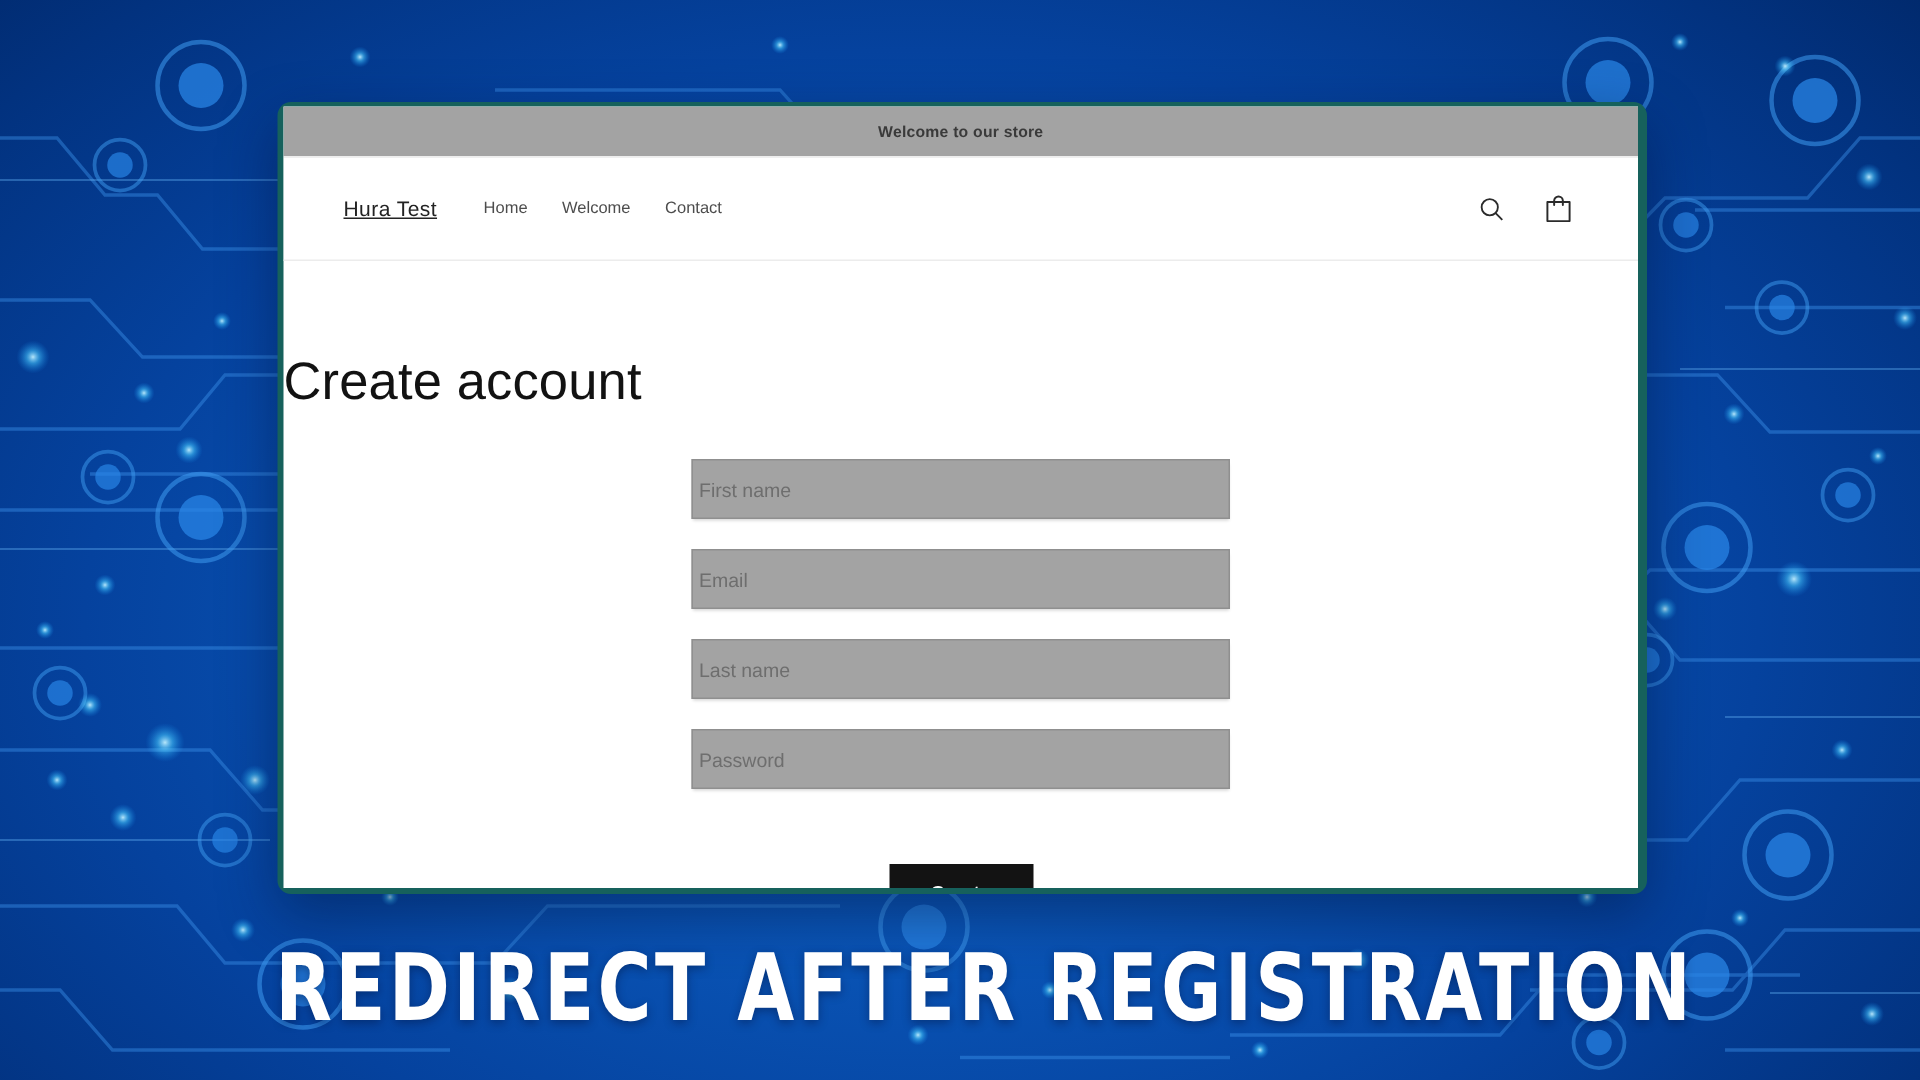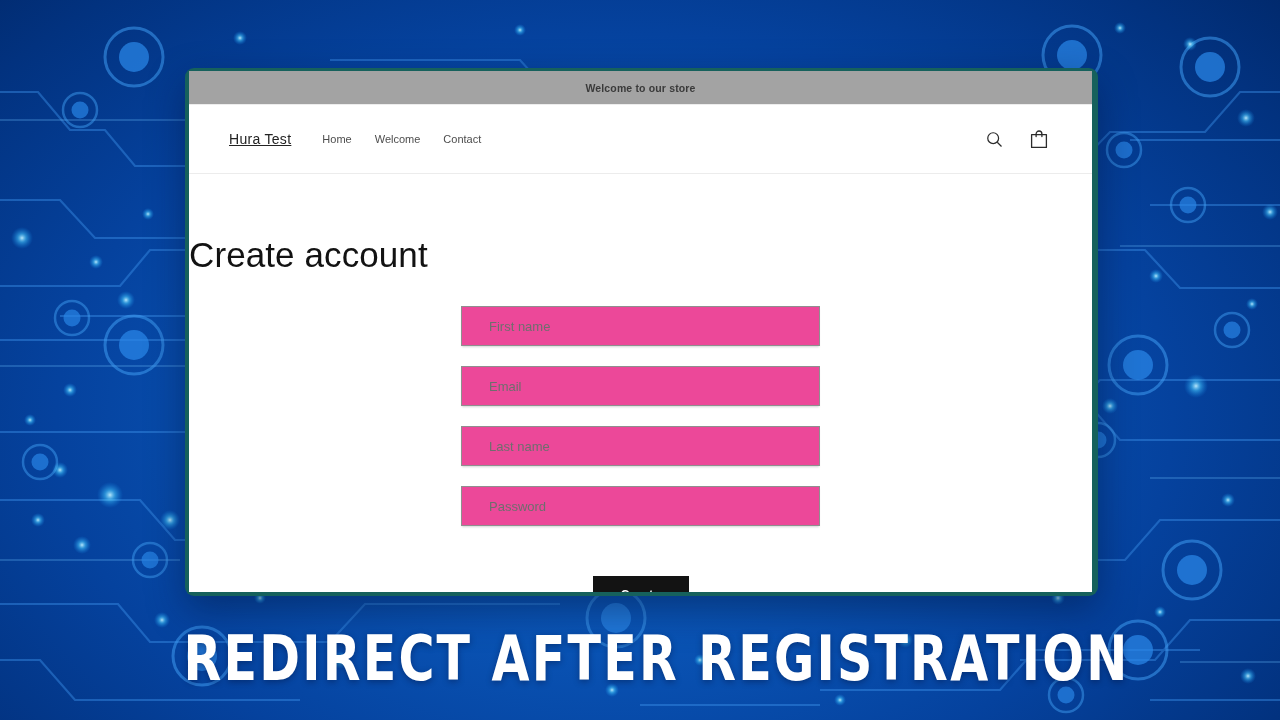--- a/index.html
+++ b/index.html
@@ -124,25 +124,25 @@
   .account-form {
     width: 359px;
     margin: 31px auto 0;
     display: flex;
     flex-direction: column;
     gap: 20px;
   }
   .field-input {
     width: 100%;
     height: 40px;
-    padding: 0 27px;
+    padding: 0 4px;
     font-family: "Liberation Sans", sans-serif;
     font-size: 13px;
     color: #121212;
-    background: #ec4899;
+    background: #a3a3a3;
     border: 1px solid #8f8f8f;
     border-radius: 0;
     box-shadow: 0 2px 2px -1px rgba(0,0,0,0.17);
     outline: none;
   }
   .field-input::placeholder { color: #6e6e6e; opacity: 1; }
 
   .form-actions {
     margin-top: 30px;
     display: flex;

